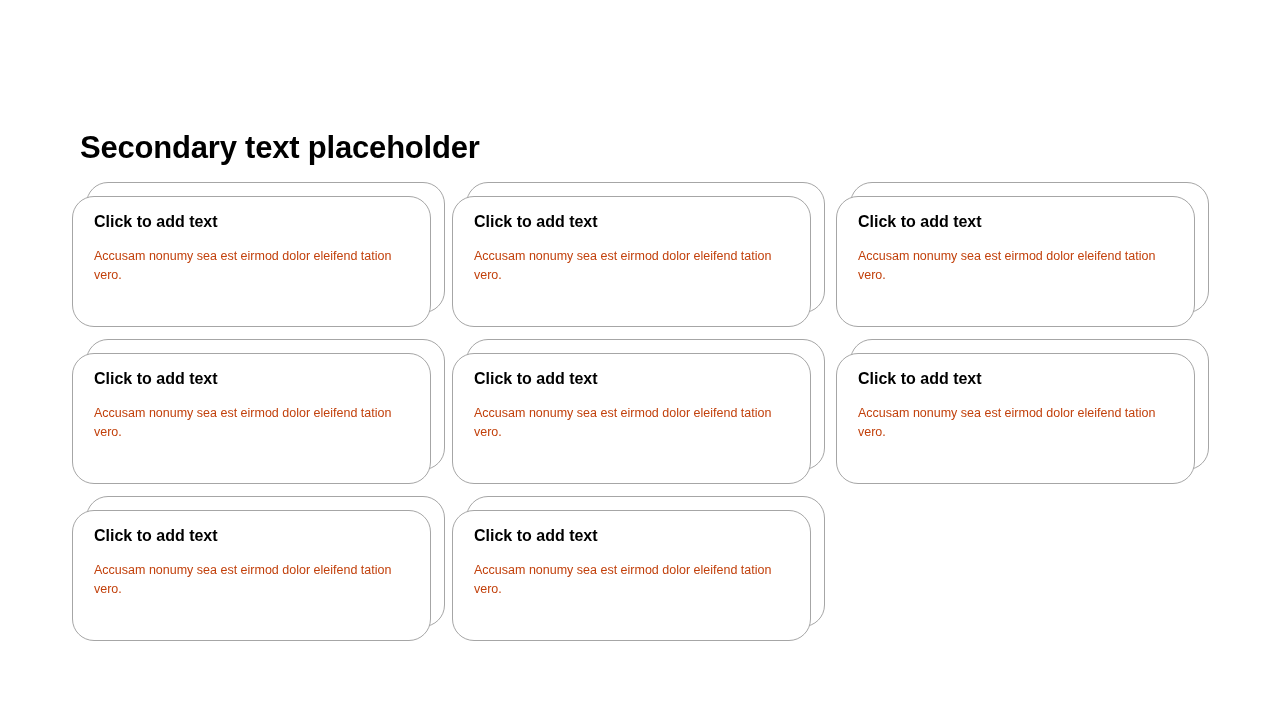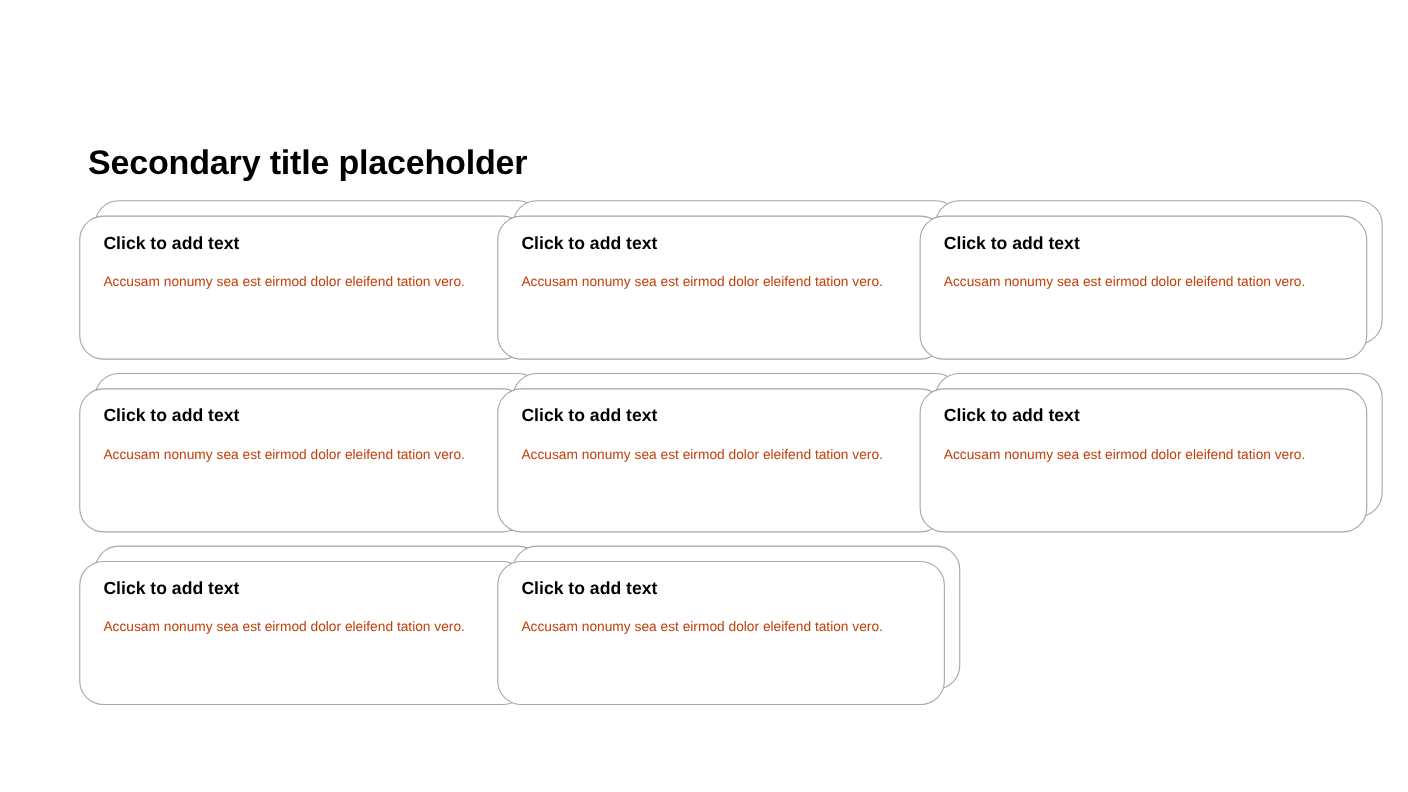--- a/index.html
+++ b/index.html
@@ -42,21 +42,20 @@
     position: absolute;
     left: 0;
     top: 0;
     width: 1280px;
     height: 720px;
   }
 
   
   .card {
     position: absolute;
-    padding-left: 48px;
   }
   .card .rect {
     position: absolute;
     box-sizing: border-box;
     background: #ffffff;
     border: 1px solid #a6a6a6;
     border-radius: 22px;
   }
   
   .card .rect-back {
@@ -97,21 +96,21 @@
     line-height: 18.5px;
     color: #c2410c;
     margin: 15px 0 0 0;
   }
 </style>
 </head>
 <body>
 
 <div id="slide">
 
-  <div id="slide-title">Secondary title placeholder</div>
+  <div id="slide-title">Secondary text placeholder</div>
 
   <div id="card-grid">
 
     <div class="card" style="left:72px; top:182px; width:373px; height:145px;">
       <div class="rect rect-back"></div>
       <div class="rect rect-front"></div>
       <div class="card-body">
         <p class="card-heading">Click to add text</p>
         <p class="card-text">Accusam nonumy sea est eirmod dolor eleifend tation vero.</p>
       </div>

